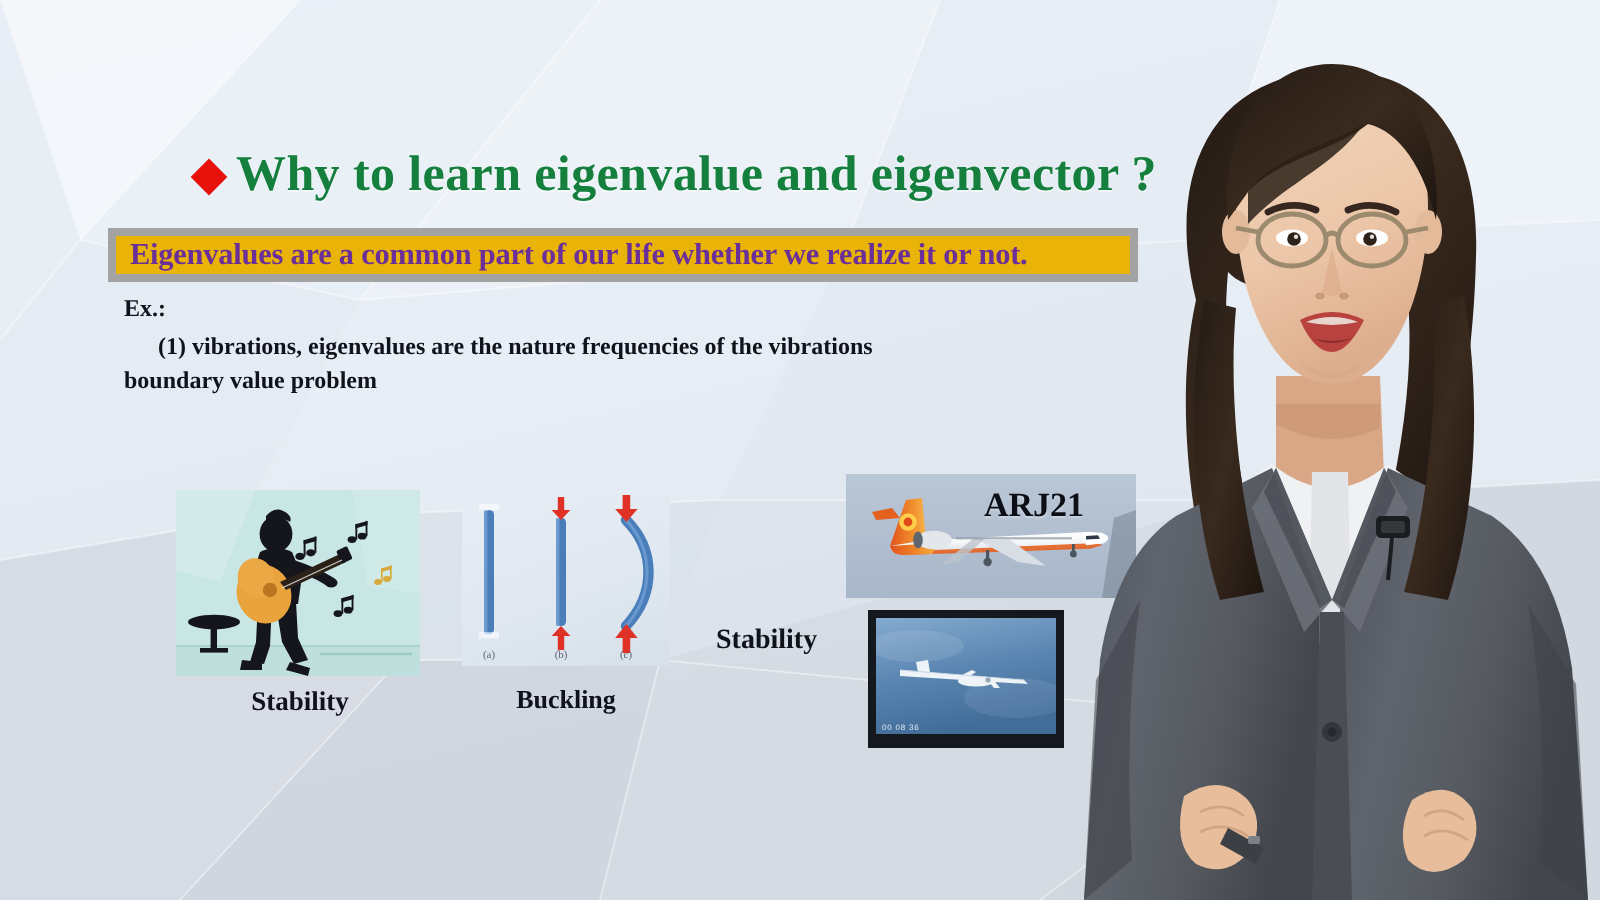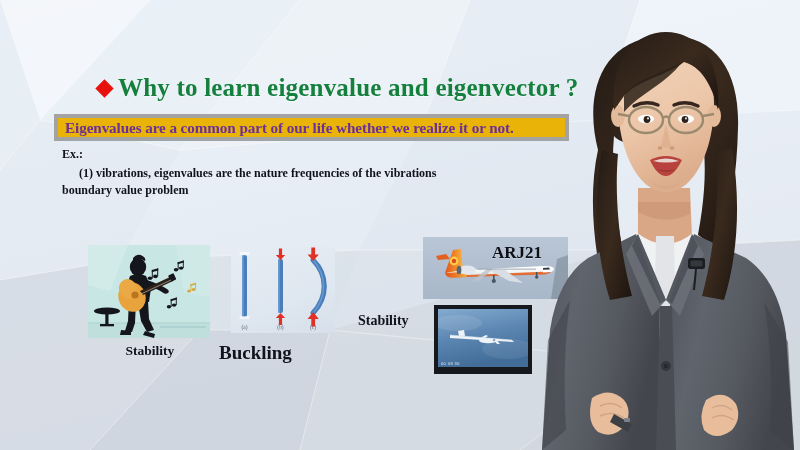--- a/index.html
+++ b/index.html
@@ -127,22 +127,22 @@
     left: 0; top: 0;
     width: 104px; height: 86px;
     background: linear-gradient(160deg,#e7edf4 0%, #dfe7f0 60%, #d7e0ea 100%);
     overflow: hidden;
   }
   #buckling-caption {
     position: absolute;
     left: -12px;
     top: 95px;
     width: 128px;
-    text-align: left;
-    font-size: 19px;
+    text-align: center;
+    font-size: 13px;
     font-weight: bold;
     color: #10131c;
   }
 
   
   #stability-label {
     position: absolute;
     left: 358px;
     top: 313px;
     font-size: 14px;

